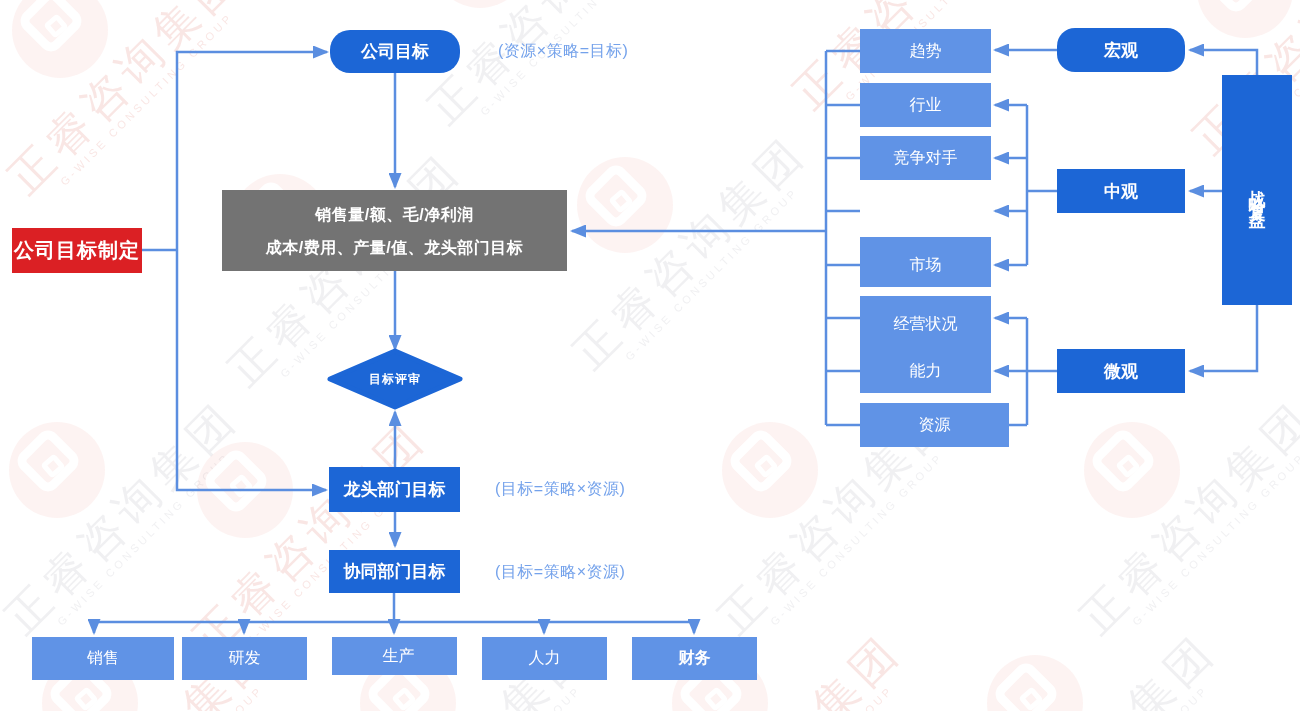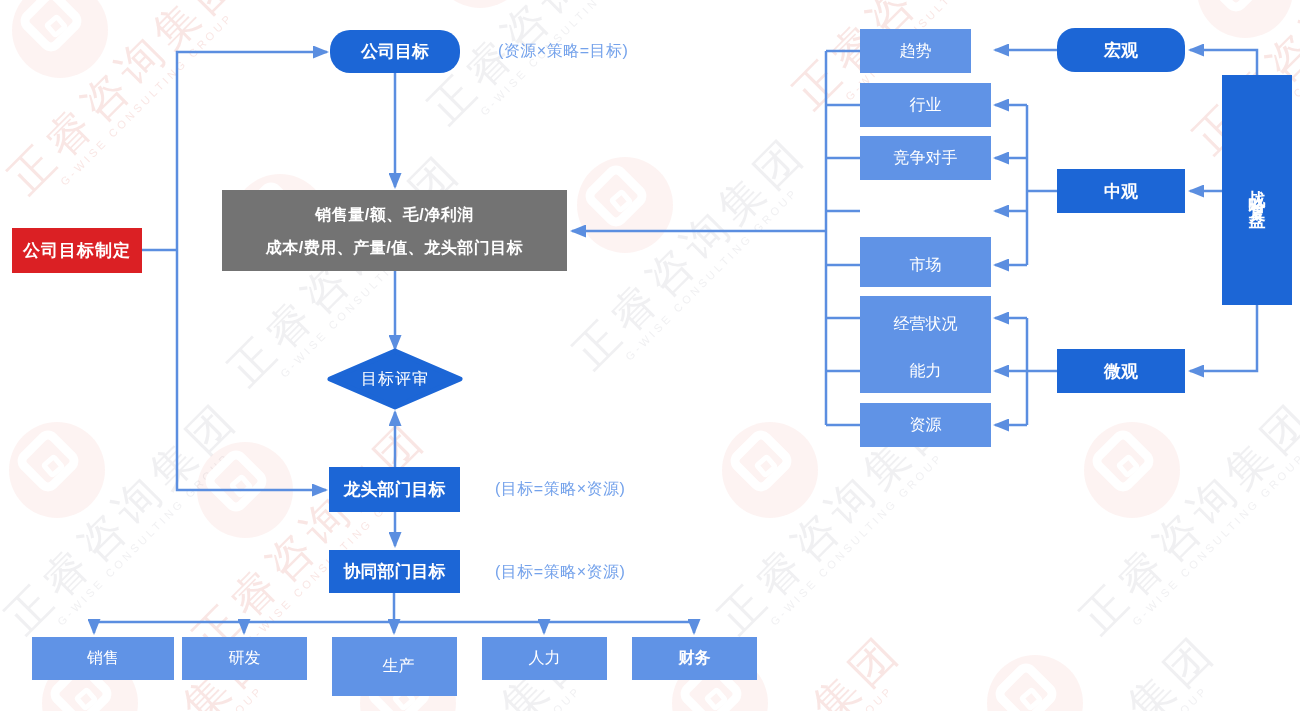--- a/index.html
+++ b/index.html
@@ -26,25 +26,25 @@
   .wm-label .en{display:block;font-size:11px;letter-spacing:3.5px;margin-top:4px;white-space:nowrap;
     color:rgba(140,140,152,0.13);}
   .wm.pink .zh,.wm.pink .en{color:rgba(222,115,108,0.18);}
   
   #connector-svg{position:absolute;left:0;top:0;z-index:1;}
   
   .node{position:absolute;z-index:2;display:flex;align-items:center;justify-content:center;
     color:#fff;text-align:center;box-sizing:border-box;}
   .dark{background:#1C66D6;font-weight:700;font-size:17px;}
   .light{background:#6093E6;font-weight:400;font-size:16px;}
-  .red{background:#DB2024;font-weight:700;font-size:17px;letter-spacing:1px;}
+  .red{background:#DB2024;font-weight:700;font-size:20px;letter-spacing:1px;}
   .kpi{background:#737373;font-weight:700;font-size:16px;line-height:33px;letter-spacing:0.5px;}
   .kpi .inner{display:block;}
   .diamond-label{position:absolute;z-index:3;display:flex;align-items:center;justify-content:center;
-    color:#fff;font-weight:400;font-size:16px;letter-spacing:1px;}
+    color:#fff;font-weight:700;font-size:12px;letter-spacing:1px;}
   .note{position:absolute;z-index:2;color:#74A2EB;font-size:16px;font-weight:500;
     white-space:nowrap;letter-spacing:0.5px;}
   .vert{writing-mode:vertical-rl;letter-spacing:7px;font-size:17px;}
 </style>
 </head>
 <body>
 
 <div id="stage">
 
   <div id="wm-layer">
@@ -252,32 +252,32 @@
   <div class="node dark" style="left:329px;top:467px;width:131px;height:45px;">龙头部门目标</div>
 
   <div class="note" style="left:495px;top:479px;">(目标=策略×资源)</div>
 
   <div class="node dark" style="left:329px;top:550px;width:131px;height:43px;">协同部门目标</div>
 
   <div class="note" style="left:495px;top:562px;">(目标=策略×资源)</div>
 
   <div class="node light" style="left:32px;top:637px;width:142px;height:43px;">销售</div>
   <div class="node light" style="left:182px;top:637px;width:125px;height:43px;">研发</div>
-  <div class="node light" style="left:332px;top:637px;width:125px;height:59px;padding-left:8px;">生产</div>
+  <div class="node light" style="left:332px;top:637px;width:125px;height:38px;padding-left:8px;">生产</div>
   <div class="node light" style="left:482px;top:637px;width:125px;height:43px;">人力</div>
   <div class="node light" style="left:632px;top:637px;width:125px;height:43px;font-weight:bold;">财务</div>
 
-  <div class="node light" style="left:860px;top:29px;width:111px;height:44px;">趋势</div>
+  <div class="node light" style="left:860px;top:29px;width:131px;height:44px;">趋势</div>
   <div class="node light" style="left:860px;top:83px;width:131px;height:44px;">行业</div>
   <div class="node light" style="left:860px;top:136px;width:131px;height:44px;">竞争对手</div>
   <div class="node light" style="left:860px;top:189px;width:131px;height:44px;margin-top:48px;">客户</div>
   <div class="node light" style="left:860px;top:243px;width:131px;height:44px;">市场</div>
   <div class="node light" style="left:860px;top:296px;width:131px;height:56px;text-align:center;">经营状况</div>
   <div class="node light" style="left:860px;top:349px;width:131px;height:44px;">能力</div>
-  <div class="node light" style="left:860px;top:403px;width:131px;height:44px;">资源</div>
+  <div class="node light" style="left:860px;top:403px;width:149px;height:44px;">资源</div>
 
   <div class="node dark" style="left:1057px;top:28px;width:128px;height:44px;border-radius:18px;">宏观</div>
   <div class="node dark" style="left:1057px;top:169px;width:128px;height:44px;">中观</div>
   <div class="node dark" style="left:1057px;top:349px;width:128px;height:44px;">微观</div>
 
   <div class="node dark vert" style="left:1222px;top:75px;width:70px;height:230px;">战略复盘</div>
 
 </div>
 
 </body></html>

